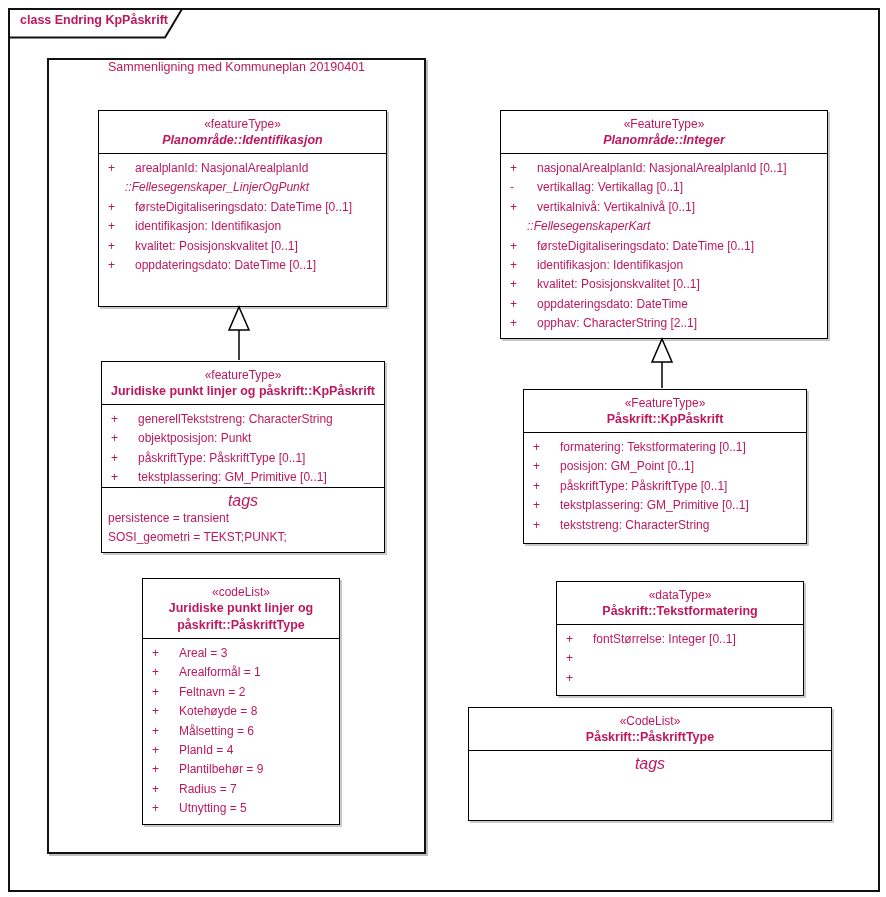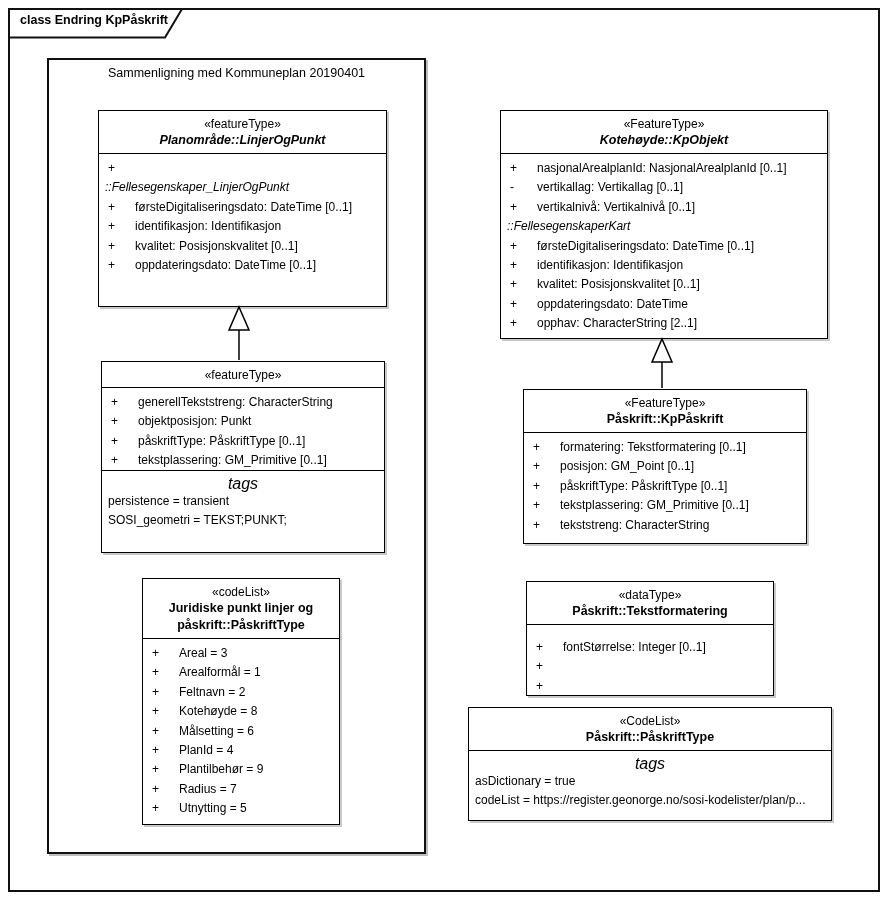--- a/index.html
+++ b/index.html
@@ -1,52 +1,52 @@
 <!DOCTYPE html>
 <html><head>
 <meta charset="utf-8">
 <style>
   html,body { margin:0; padding:0; background:#fff; }
   .canvas {
     position:relative; width:886px; height:897px; background:#fff;
-    font-family:"Liberation Sans", sans-serif; color:#000000; overflow:hidden;
+    font-family:"Liberation Sans", sans-serif; color:#be185d; overflow:hidden;
   }
   .outer-border {
     position:absolute; left:8px; top:8px; width:868px; height:880px;
     border:2px solid #111;
   }
   .tab-svg { position:absolute; left:8px; top:8px; }
   .tab-label {
     position:absolute; left:20px; top:13px; font-size:12.5px; font-weight:bold;
     white-space:nowrap;
   }
   .frame {
     position:absolute; left:47px; top:58px; width:375px; height:792px;
     border:2px solid #111; background:transparent;
     box-shadow:2px 2px 0 #bdbdbd;
   }
   .frame-label {
-    position:absolute; left:0; top:6px; width:100%; text-align:center;
+    position:absolute; left:0; top:0; width:100%; text-align:center;
     font-size:12.5px;
   }
   .uml-box {
     position:absolute; background:#fff; border:1.5px solid #000;
     box-shadow:2px 2px 0 #c9c9c9; display:flex; flex-direction:column;
   }
   .uml-header {
     text-align:center; padding:5px 3px 4px 3px; border-bottom:1.5px solid #000;
     flex:none;
   }
   .stereotype { font-size:12px; line-height:16px; }
   .class-name { font-size:12.5px; font-weight:bold; line-height:17px; }
   .abstract .class-name { font-style:italic; }
   .attrs { padding-top:5px; flex:none; }
   .attr-row { display:flex; font-size:12px; line-height:19.4px; white-space:nowrap; }
   .attr-row .vis { flex:none; width:27px; padding-left:9px; }
-  .attr-row.section { font-style:italic; }
+  .attr-row.section { font-style:italic;margin-left:20px; }
   .attr-row.section .vis { width:0; padding-left:6px; }
   .tags-compartment { border-top:1.5px solid #000; flex:none; }
   .tags-label { text-align:center; font-style:italic; font-size:16px; padding-top:4px; line-height:17px; }
   .tag-line {
     font-size:12px; line-height:19px; padding-left:6px; padding-right:18px;
     white-space:nowrap; overflow:hidden;
   }
   .arrows { position:absolute; left:0; top:0; pointer-events:none; }
 </style>
 </head>
@@ -61,25 +61,26 @@
   </svg>
   <span class="tab-label">class Endring KpPåskrift</span>
 
   <div class="frame">
     <div class="frame-label">Sammenligning med Kommuneplan 20190401</div>
   </div>
 
   <div class="uml-box abstract" style="left:98px; top:110px; width:287px; height:195px;">
     <div class="uml-header">
       <div class="stereotype">«featureType»</div>
-      <div class="class-name">Planområde::LinjerOgPunkt</div>
-    </div>
-    <div class="attrs">
-        <div class="attr-row">
-          <span class="vis">+</span>
+      <div class="class-name">Planområde::Identifikasjon</div>
+    </div>
+    <div class="attrs">
+        <div class="attr-row">
+          <span class="vis">+</span>
+          <span class="txt">arealplanId: NasjonalArealplanId</span>
         </div>
         <div class="attr-row section">
           <span class="vis"></span>
           <span class="txt">::Fellesegenskaper_LinjerOgPunkt</span>
         </div>
         <div class="attr-row">
           <span class="vis">+</span>
           <span class="txt">førsteDigitaliseringsdato: DateTime [0..1]</span>
         </div>
         <div class="attr-row">
@@ -93,21 +94,21 @@
         <div class="attr-row">
           <span class="vis">+</span>
           <span class="txt">oppdateringsdato: DateTime [0..1]</span>
         </div>
       </div>
   </div>
 
   <div class="uml-box abstract" style="left:500px; top:110px; width:326px; height:227px;">
     <div class="uml-header">
       <div class="stereotype">«FeatureType»</div>
-      <div class="class-name">Kotehøyde::KpObjekt</div>
+      <div class="class-name">Planområde::Integer</div>
     </div>
     <div class="attrs">
         <div class="attr-row">
           <span class="vis">+</span>
           <span class="txt">nasjonalArealplanId: NasjonalArealplanId [0..1]</span>
         </div>
         <div class="attr-row">
           <span class="vis">-</span>
           <span class="txt">vertikallag: Vertikallag [0..1]</span>
         </div>
@@ -138,20 +139,21 @@
         <div class="attr-row">
           <span class="vis">+</span>
           <span class="txt">opphav: CharacterString [2..1]</span>
         </div>
       </div>
   </div>
 
   <div class="uml-box" style="left:101px; top:361px; width:282px; height:190px;">
     <div class="uml-header">
       <div class="stereotype">«featureType»</div>
+      <div class="class-name">Juridiske punkt linjer og påskrift::KpPåskrift</div>
     </div>
     <div class="attrs" style="height:77px;">
         <div class="attr-row">
           <span class="vis">+</span>
           <span class="txt">generellTekststreng: CharacterString</span>
         </div>
         <div class="attr-row">
           <span class="vis">+</span>
           <span class="txt">objektposisjon: Punkt</span>
         </div>
@@ -240,21 +242,21 @@
           <span class="vis">+</span>
           <span class="txt">Radius = 7</span>
         </div>
         <div class="attr-row">
           <span class="vis">+</span>
           <span class="txt">Utnytting = 5</span>
         </div>
       </div>
   </div>
 
-  <div class="uml-box" style="left:526px; top:581px; width:246px; height:113px;gap:8px;">
+  <div class="uml-box" style="left:556px; top:581px; width:246px; height:113px;">
     <div class="uml-header">
       <div class="stereotype">«dataType»</div>
       <div class="class-name">Påskrift::Tekstformatering</div>
     </div>
     <div class="attrs">
         <div class="attr-row">
           <span class="vis">+</span>
           <span class="txt">fontStørrelse: Integer [0..1]</span>
         </div>
         <div class="attr-row">
@@ -266,24 +268,20 @@
       </div>
   </div>
 
   <div class="uml-box" style="left:468px; top:707px; width:362px; height:112px;">
     <div class="uml-header">
       <div class="stereotype">«CodeList»</div>
       <div class="class-name">Påskrift::PåskriftType</div>
     </div>
     <div class="tags-compartment" style="border-top:none;">
       <div class="tags-label">tags</div>
-      <div>
-          <div class="tag-line">asDictionary = true</div>
-          <div class="tag-line">codeList = https://register.geonorge.no/sosi-kodelister/plan/p...</div>
-        </div>
     </div>
   </div>
 
   <svg class="arrows" width="886" height="897">
     <g>
       <line x1="239" y1="330" x2="239" y2="360" stroke="#000" stroke-width="1.5"></line>
       <path d="M239 307 L249 330 L229 330 Z" fill="#fff" stroke="#000" stroke-width="1.5"></path>
     </g>
     <g>
       <line x1="662" y1="362" x2="662" y2="388" stroke="#000" stroke-width="1.5"></line>

